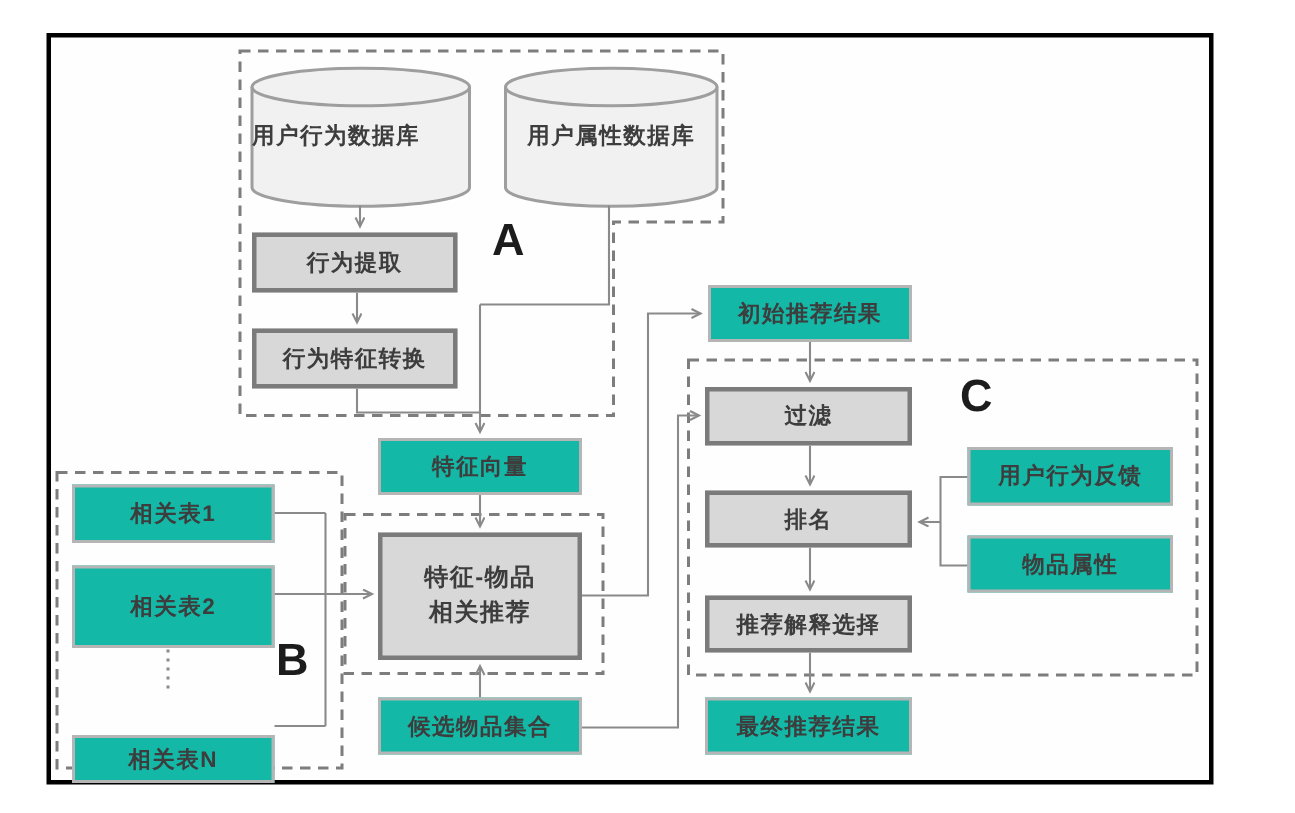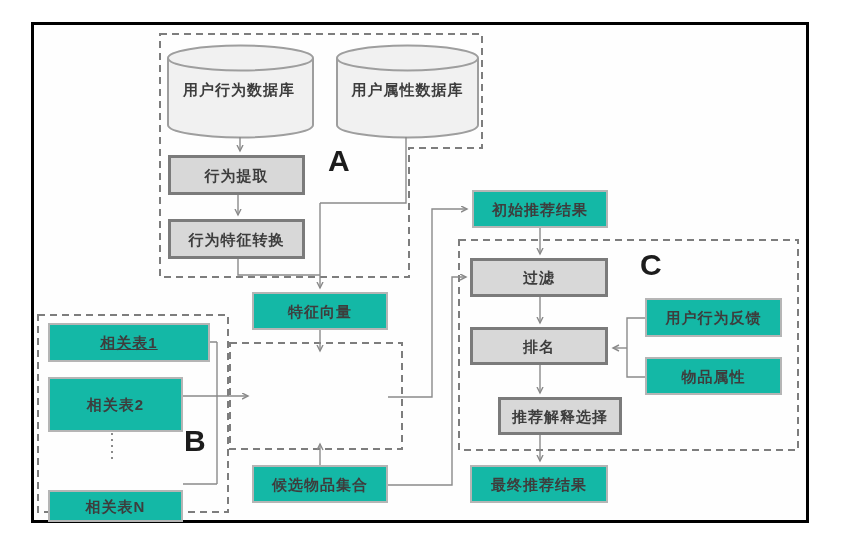--- a/index.html
+++ b/index.html
@@ -22,34 +22,34 @@
   .cyl-label{
     position:absolute;display:flex;align-items:center;justify-content:center;
     font-size:15px;font-weight:600;color:#3d3d3d;letter-spacing:1px;text-align:center;
   }
   .section-label{
     position:absolute;font-size:30px;font-weight:bold;color:#1c1c1c;
   }
   
   #n-behavior-extract{left:168px;top:155px;width:137px;height:40px;}
   #n-behavior-feature-convert{left:168px;top:219px;width:137px;height:40px;}
-  #n-related-table-1{left:48px;top:323px;width:162px;height:39px;text-decoration:underline;}
+  #n-related-table-1{left:48px;top:323px;width:135px;height:39px;}
   #n-related-table-2{left:48px;top:377px;width:135px;height:55px;}
   #n-related-table-n{left:48px;top:490px;width:135px;height:32px;}
   #n-feature-vector{left:252px;top:292px;width:136px;height:38px;}
   #n-feature-item-recommend{left:252px;top:355px;width:136px;height:85px;font-size:16px;}
   #n-candidate-item-set{left:252px;top:465px;width:136px;height:38px;}
   #n-initial-recommend-result{left:472px;top:190px;width:136px;height:38px;}
   #n-filter{left:470px;top:258px;width:138px;height:39px;}
   #n-ranking{left:470px;top:327px;width:138px;height:38px;}
-  #n-recommend-explanation-select{left:498px;top:397px;width:124px;height:38px;}
+  #n-recommend-explanation-select{left:470px;top:397px;width:138px;height:38px;}
   #n-final-recommend-result{left:470px;top:465px;width:138px;height:38px;}
   #n-user-behavior-feedback{left:645px;top:298px;width:137px;height:39px;}
   #n-item-attributes{left:645px;top:357px;width:137px;height:38px;}
-  #t-user-behavior-db{left:172px;top:70px;width:134px;height:40px;}
+  #t-user-behavior-db{left:157px;top:70px;width:134px;height:40px;}
   #t-user-attr-db{left:337px;top:70px;width:141px;height:40px;}
   #lbl-a{left:328px;top:144px;}
   #lbl-b{left:184px;top:424px;}
   #lbl-c{left:640px;top:248px;}
 </style>
 </head>
 <body>
 
 <div id="canvas">
   <div id="frame"></div>
@@ -101,20 +101,22 @@
 
   <div class="cyl-label" id="t-user-behavior-db">用户行为数据库</div>
   <div class="cyl-label" id="t-user-attr-db">用户属性数据库</div>
 
   <div class="node dark" id="n-behavior-extract">行为提取</div>
   <div class="node dark" id="n-behavior-feature-convert">行为特征转换</div>
   <div class="node light" id="n-related-table-1">相关表1</div>
   <div class="node light" id="n-related-table-2">相关表2</div>
   <div class="node light" id="n-related-table-n">相关表N</div>
   <div class="node light" id="n-feature-vector">特征向量</div>
+  <div class="node dark" id="n-feature-item-recommend">特征-物品
+相关推荐</div>
   <div class="node light" id="n-candidate-item-set">候选物品集合</div>
   <div class="node light" id="n-initial-recommend-result">初始推荐结果</div>
   <div class="node dark" id="n-filter">过滤</div>
   <div class="node dark" id="n-ranking">排名</div>
   <div class="node light" id="n-user-behavior-feedback">用户行为反馈</div>
   <div class="node light" id="n-item-attributes">物品属性</div>
   <div class="node dark" id="n-recommend-explanation-select">推荐解释选择</div>
   <div class="node light" id="n-final-recommend-result">最终推荐结果</div>
 
   <div class="section-label" id="lbl-a">A</div>

